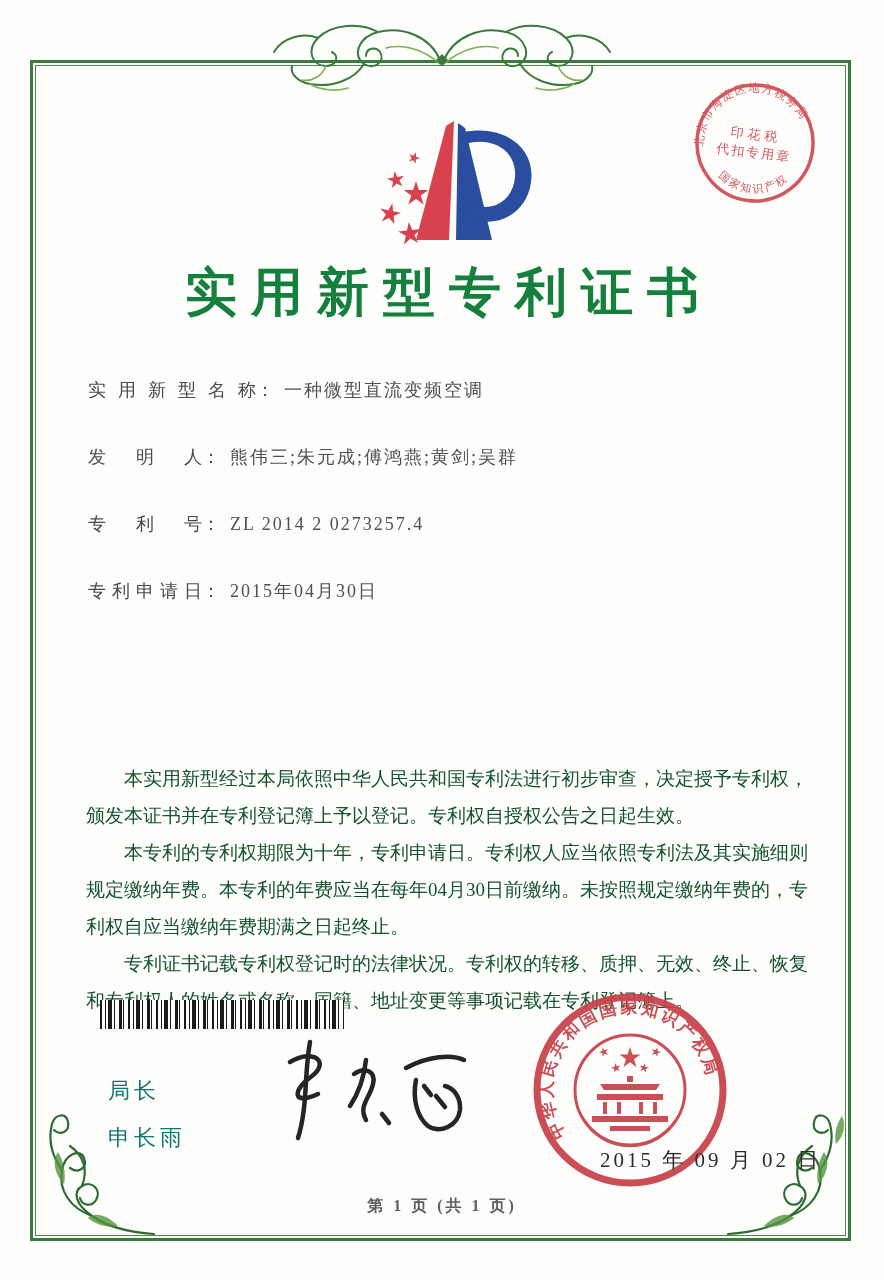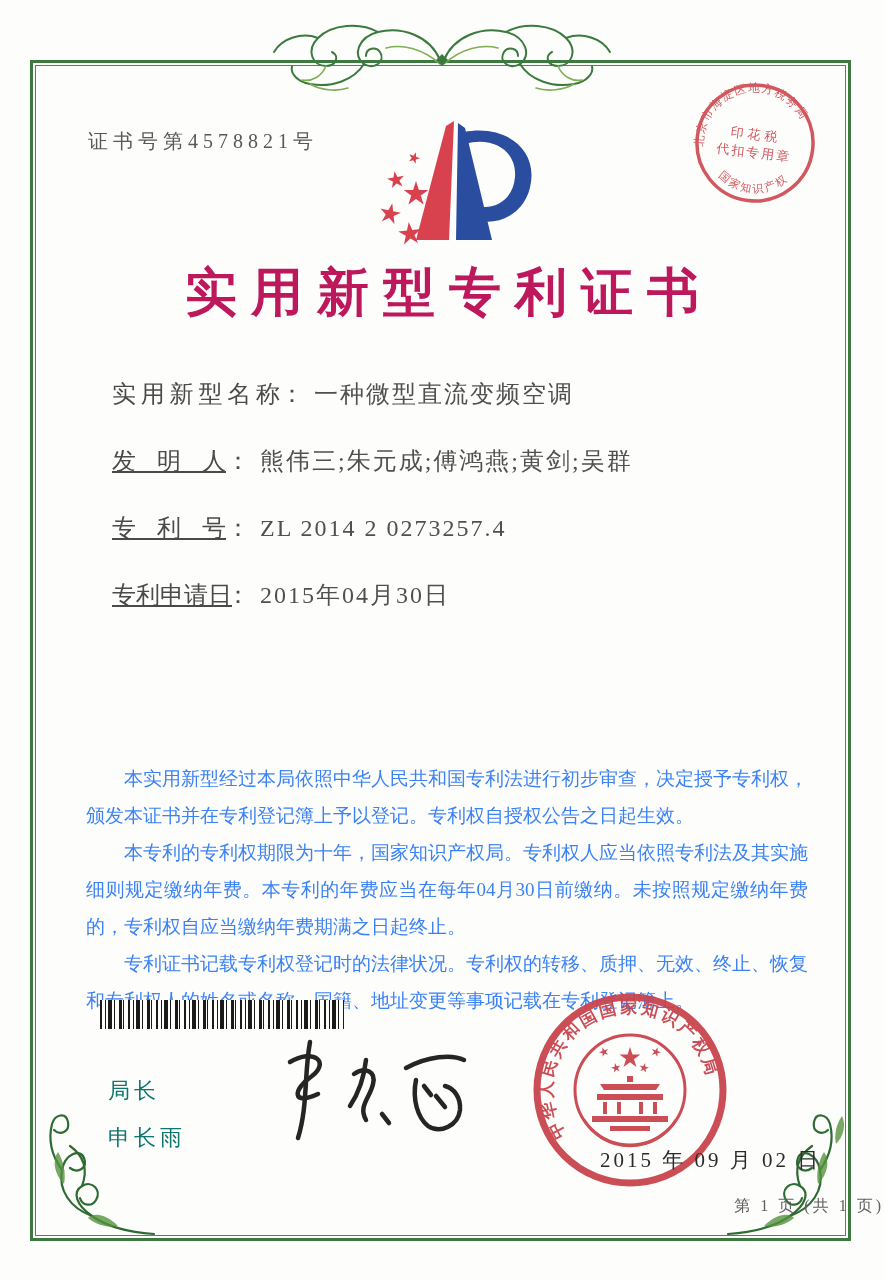--- a/index.html
+++ b/index.html
@@ -25,35 +25,35 @@
   .orn-br  { left:724px; top:1112px; }
   
   .cert-no {
     position:absolute; left:88px; top:128px;
     font-size:20px; letter-spacing:5px; color:#585858;
   }
   .logo { position:absolute; left:352px; top:118px; }
   .seal-small { position:absolute; left:688px; top:76px; transform:rotate(7deg); opacity:.92; }
   .doc-title {
     position:absolute; left:0; right:0; top:258px; text-align:center;
-    font-size:52px; font-weight:bold; letter-spacing:14px; color:#be185d;
+    font-size:52px; font-weight:bold; letter-spacing:14px; color:#15803d;
     text-indent:14px; white-space:nowrap;
   }
   
   .fields { position:absolute; left:88px; top:378px; width:720px; }
-  .frow { height:24px; margin-bottom:43px; font-size:24px; color:#4a4a4a; white-space:nowrap;margin-left:24px; }
+  .frow { height:24px; margin-bottom:43px; font-size:18px; color:#4a4a4a; white-space:nowrap; }
   .flabel { display:inline-block; vertical-align:top; text-align:justify; text-align-last:justify; }
   .flabel.w6 { width:168px; }
-  .flabel.w5 { width:114px;text-decoration:underline; }
+  .flabel.w5 { width:114px; }
   .fcolon { display:inline-block; margin-right:10px; }
   .fvalue { letter-spacing:2px; color:#505050; }
   
   .body-text {
     position:absolute; left:86px; top:760px; width:722px;
-    font-size:19px; line-height:37px; text-align:justify; color:#3b82f6;
+    font-size:19px; line-height:37px; text-align:justify; color:#14532d;
   }
   .body-text p { text-indent:2em; margin:0; }
   
   .barcode {
     position:absolute; left:100px; top:1000px; width:244px; height:29px;
     background:repeating-linear-gradient(90deg,
       #1a1a1a 0 2px, #fdfdfb 2px 5px,
       #1a1a1a 5px 6px, #fdfdfb 6px 8px,
       #1a1a1a 8px 12px, #fdfdfb 12px 14px,
       #1a1a1a 14px 15px, #fdfdfb 15px 19px,
@@ -62,22 +62,22 @@
   }
   .officer { position:absolute; left:108px; top:1066px; font-size:22px; color:#0f766e;margin-top:10px; }
   .officer div { margin-bottom:17px; letter-spacing:4px; }
   .signature { position:absolute; left:248px; top:1026px; }
   .seal-large { position:absolute; left:530px; top:990px; opacity:.93; }
   .seal-date {
     position:absolute; left:556px; top:1146px;
     font-size:21px; letter-spacing:3px; color:#2b2b2b; white-space:nowrap;margin-left:44px;
   }
   .footer {
-    position:absolute; left:0; right:0; top:1196px; text-align:right;
-    font-size:16px; letter-spacing:3px; color:#5f5f5f;
+    position:absolute; left:0; right:0; top:1196px; text-align:center;
+    font-size:16px; letter-spacing:3px; color:#5f5f5f;font-weight:bold;
   }
   svg text { font-family:"Liberation Serif","DejaVu Serif",serif; }
 </style>
 </head>
 <body>
 
 <div class="page">
 
   <div class="frame"></div>
 
@@ -112,21 +112,20 @@
     <g transform="translate(130,0) scale(-1,1)" fill="none" stroke="#2e6b33" stroke-width="2.2" stroke-linecap="round">
       <path d="M4,122 C34,120 52,114 66,104 C82,93 86,80 76,74 C66,68 56,78 62,88 C66,95 76,94 78,86"></path>
       <path d="M66,104 C88,96 100,78 96,58 C93,42 78,36 74,46 C70,56 80,62 88,56"></path>
       <path d="M96,58 C106,44 110,28 106,12 C103,2 92,0 90,10 C88,20 98,24 104,18"></path>
       <path d="M76,74 C70,58 74,44 88,34"></path>
       <path d="M40,114 C52,102 64,100 70,106 C60,114 48,116 40,114 Z" fill="#55923f" stroke="none" opacity=".8"></path>
       <path d="M94,72 C104,62 106,48 100,40 C94,50 92,62 94,72 Z" fill="#55923f" stroke="none" opacity=".8"></path>
     </g>
   </svg>
 
-  <div class="cert-no">证书号第4578821号</div>
 
   <svg class="logo" width="190" height="140" viewBox="0 0 190 140">
     <defs>
       <path id="star" d="M0,-1 L0.224,-0.309 0.951,-0.309 0.363,0.118 0.588,0.809 0,0.382 -0.588,0.809 -0.363,0.118 -0.951,-0.309 -0.224,-0.309 Z"></path>
     </defs>
     <path d="M94,8 L102,3 L97,122 L64,122 Z" fill="#d8414e"></path>
     <path d="M106,5 L113,10 L140,122 L104,122 Z" fill="#2b4da0"></path>
     <path d="M112,14 C152,6 184,30 179,64 C175,98 140,112 117,99 L114,84 C138,97 161,84 163,59 C165,33 141,18 113,26 Z" fill="#2b4da0"></path>
     <g fill="#d8414e">
       <use href="#star" transform="translate(62,40) scale(6) rotate(20)"></use>
@@ -165,21 +164,21 @@
     <div class="frow">
       <span class="flabel w5">专利号</span><span class="fcolon">：</span><span class="fvalue">ZL 2014 2 0273257.4</span>
     </div>
     <div class="frow">
       <span class="flabel w5">专利申请日</span><span class="fcolon">：</span><span class="fvalue">2015年04月30日</span>
     </div>
   </div>
 
   <div class="body-text">
     <p>本实用新型经过本局依照中华人民共和国专利法进行初步审查，决定授予专利权，颁发本证书并在专利登记簿上予以登记。专利权自授权公告之日起生效。</p>
-    <p>本专利的专利权期限为十年，国家知识产权局。专利权人应当依照专利法及其实施细则规定缴纳年费。本专利的年费应当在每年04月30日前缴纳。未按照规定缴纳年费的，专利权自应当缴纳年费期满之日起终止。</p>
+    <p>本专利的专利权期限为十年，专利申请日。专利权人应当依照专利法及其实施细则规定缴纳年费。本专利的年费应当在每年04月30日前缴纳。未按照规定缴纳年费的，专利权自应当缴纳年费期满之日起终止。</p>
     <p>专利证书记载专利权登记时的法律状况。专利权的转移、质押、无效、终止、恢复和专利权人的姓名或名称、国籍、地址变更等事项记载在专利登记簿上。</p>
   </div>
 
   <div class="barcode"></div>
 
   <div class="officer">
     <div>局长</div>
     <div>申长雨</div>
   </div>
 

